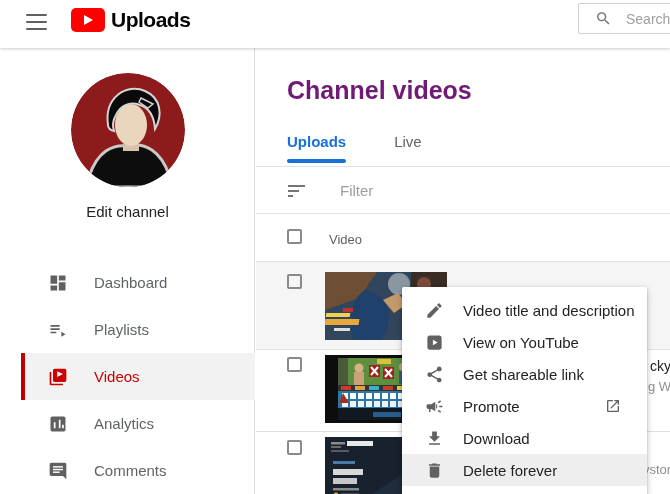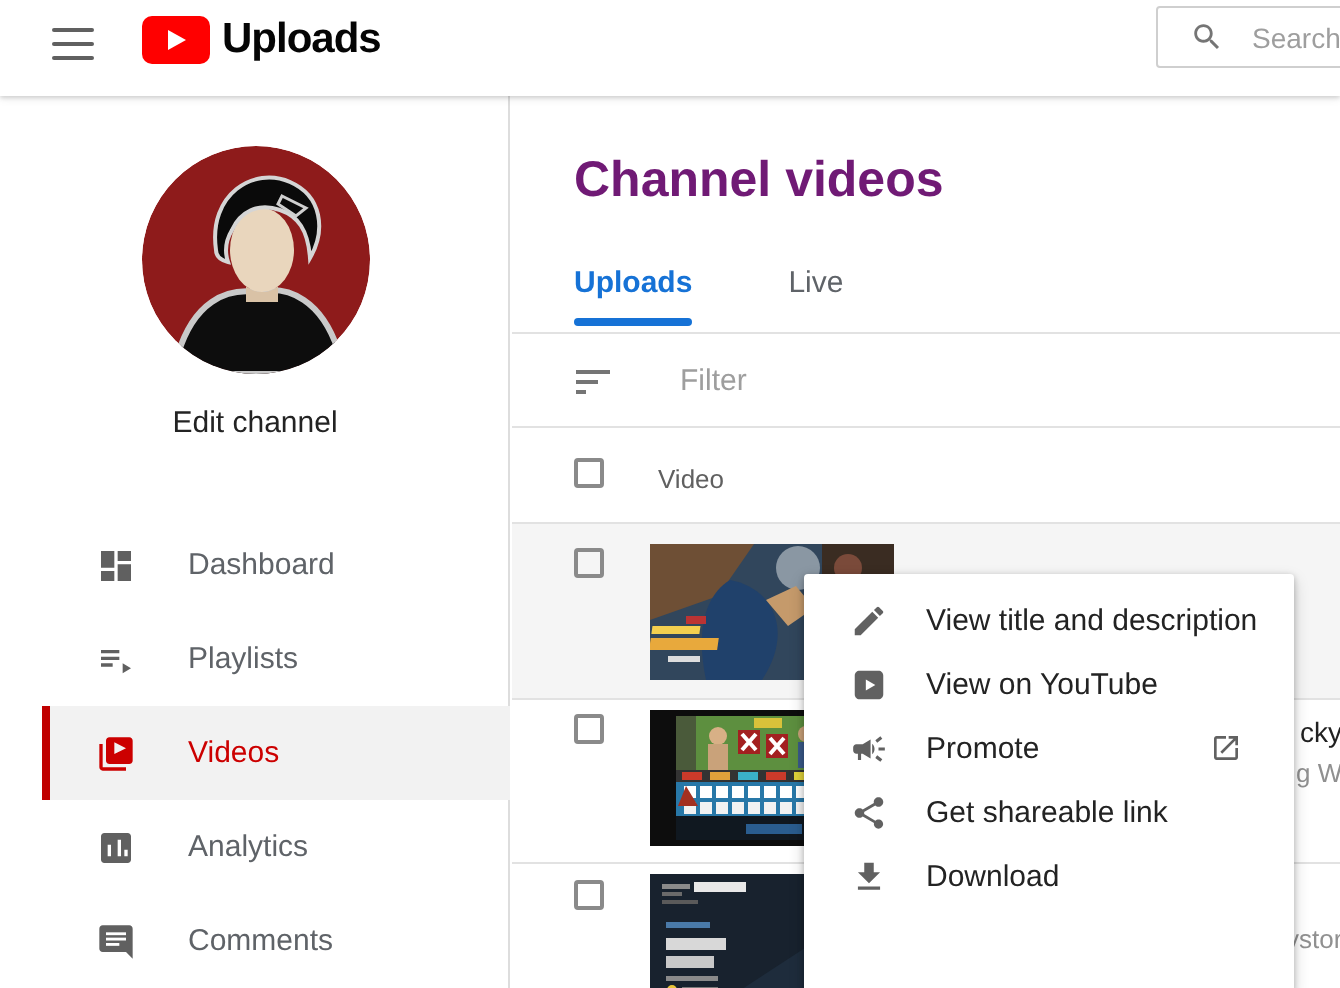--- a/index.html
+++ b/index.html
@@ -280,54 +280,62 @@
     </div>
   </main>
 
   <div class="ctx-menu">
     <div class="ctx-item">
       <span class="micon">
         <svg viewBox="0 0 24 24">
             <path d="M3 17.25V21h3.75L17.81 9.94l-3.75-3.75L3 17.25zM20.71 7.04c.39-.39.39-1.02 0-1.41l-2.34-2.34a.9959.9959 0 0 0-1.41 0l-1.83 1.83 3.75 3.75 1.83-1.83z"></path>
           </svg>
       </span>
-      <span class="mlabel">View title and description</span>
+      <span class="mlabel">Video title and description</span>
     </div>
     <div class="ctx-item">
       <span class="micon">
         <svg viewBox="0 0 24 24">
             <path d="M21 6c0-1.66-1.34-3-3-3H6C4.34 3 3 4.34 3 6v12c0 1.66 1.34 3 3 3h12c1.66 0 3-1.34 3-3V6zm-11 9.5v-7l6 3.5-6 3.5z" transform="translate(0 0)"></path>
           </svg>
       </span>
       <span class="mlabel">View on YouTube</span>
+    </div>
+    <div class="ctx-item">
+      <span class="micon">
+        <svg viewBox="0 0 24 24">
+            <path d="M18 16.08c-.76 0-1.44.3-1.96.77L8.91 12.7c.05-.23.09-.46.09-.7s-.04-.47-.09-.7l7.05-4.11c.54.5 1.25.81 2.04.81 1.66 0 3-1.34 3-3s-1.34-3-3-3-3 1.34-3 3c0 .24.04.47.09.7L8.04 9.81C7.5 9.31 6.79 9 6 9c-1.66 0-3 1.34-3 3s1.34 3 3 3c.79 0 1.5-.31 2.04-.81l7.12 4.16c-.05.21-.08.43-.08.65 0 1.61 1.31 2.92 2.92 2.92 1.61 0 2.92-1.31 2.92-2.92s-1.31-2.92-2.92-2.92z"></path>
+          </svg>
+      </span>
+      <span class="mlabel">Get shareable link</span>
     </div>
     <div class="ctx-item">
       <span class="micon">
         <svg viewBox="0 0 24 24">
             <path d="M18 11v2h4v-2h-4zm-2 6.61c.96.71 2.21 1.65 3.2 2.39.4-.53.8-1.07 1.2-1.6-.99-.74-2.24-1.68-3.2-2.4-.4.54-.8 1.08-1.2 1.61zM20.4 5.6c-.4-.53-.8-1.07-1.2-1.6-.99.74-2.24 1.68-3.2 2.4.4.53.8 1.07 1.2 1.6.96-.72 2.21-1.65 3.2-2.4zM4 9c-1.1 0-2 .9-2 2v2c0 1.1.9 2 2 2h1v4h2v-4h1l5 3V6L8 9H4zm11.5 3c0-1.33-.58-2.53-1.5-3.35v6.69c.92-.81 1.5-2.01 1.5-3.34z"></path>
           </svg>
       </span>
       <span class="mlabel">Promote</span>
       <span class="ticon">
         <svg viewBox="0 0 24 24">
             <path d="M19 19H5V5h7V3H5c-1.11 0-2 .9-2 2v14c0 1.1.89 2 2 2h14c1.1 0 2-.9 2-2v-7h-2v7zM14 3v2h3.59l-9.83 9.83 1.41 1.41L19 6.41V10h2V3h-7z"></path>
           </svg>
       </span>
     </div>
     <div class="ctx-item">
       <span class="micon">
         <svg viewBox="0 0 24 24">
-            <path d="M18 16.08c-.76 0-1.44.3-1.96.77L8.91 12.7c.05-.23.09-.46.09-.7s-.04-.47-.09-.7l7.05-4.11c.54.5 1.25.81 2.04.81 1.66 0 3-1.34 3-3s-1.34-3-3-3-3 1.34-3 3c0 .24.04.47.09.7L8.04 9.81C7.5 9.31 6.79 9 6 9c-1.66 0-3 1.34-3 3s1.34 3 3 3c.79 0 1.5-.31 2.04-.81l7.12 4.16c-.05.21-.08.43-.08.65 0 1.61 1.31 2.92 2.92 2.92 1.61 0 2.92-1.31 2.92-2.92s-1.31-2.92-2.92-2.92z"></path>
-          </svg>
-      </span>
-      <span class="mlabel">Get shareable link</span>
-    </div>
-    <div class="ctx-item">
-      <span class="micon">
-        <svg viewBox="0 0 24 24">
             <path d="M19 9h-4V3H9v6H5l7 7 7-7zM5 18v2h14v-2H5z"></path>
           </svg>
       </span>
       <span class="mlabel">Download</span>
     </div>
+    <div class="ctx-item highlight">
+      <span class="micon">
+        <svg viewBox="0 0 24 24">
+            <path d="M6 19c0 1.1.9 2 2 2h8c1.1 0 2-.9 2-2V7H6v12zM19 4h-3.5l-1-1h-5l-1 1H5v2h14V4z"></path>
+          </svg>
+      </span>
+      <span class="mlabel">Delete forever</span>
+    </div>
   </div>
 
 </div>
 
 </body></html>

